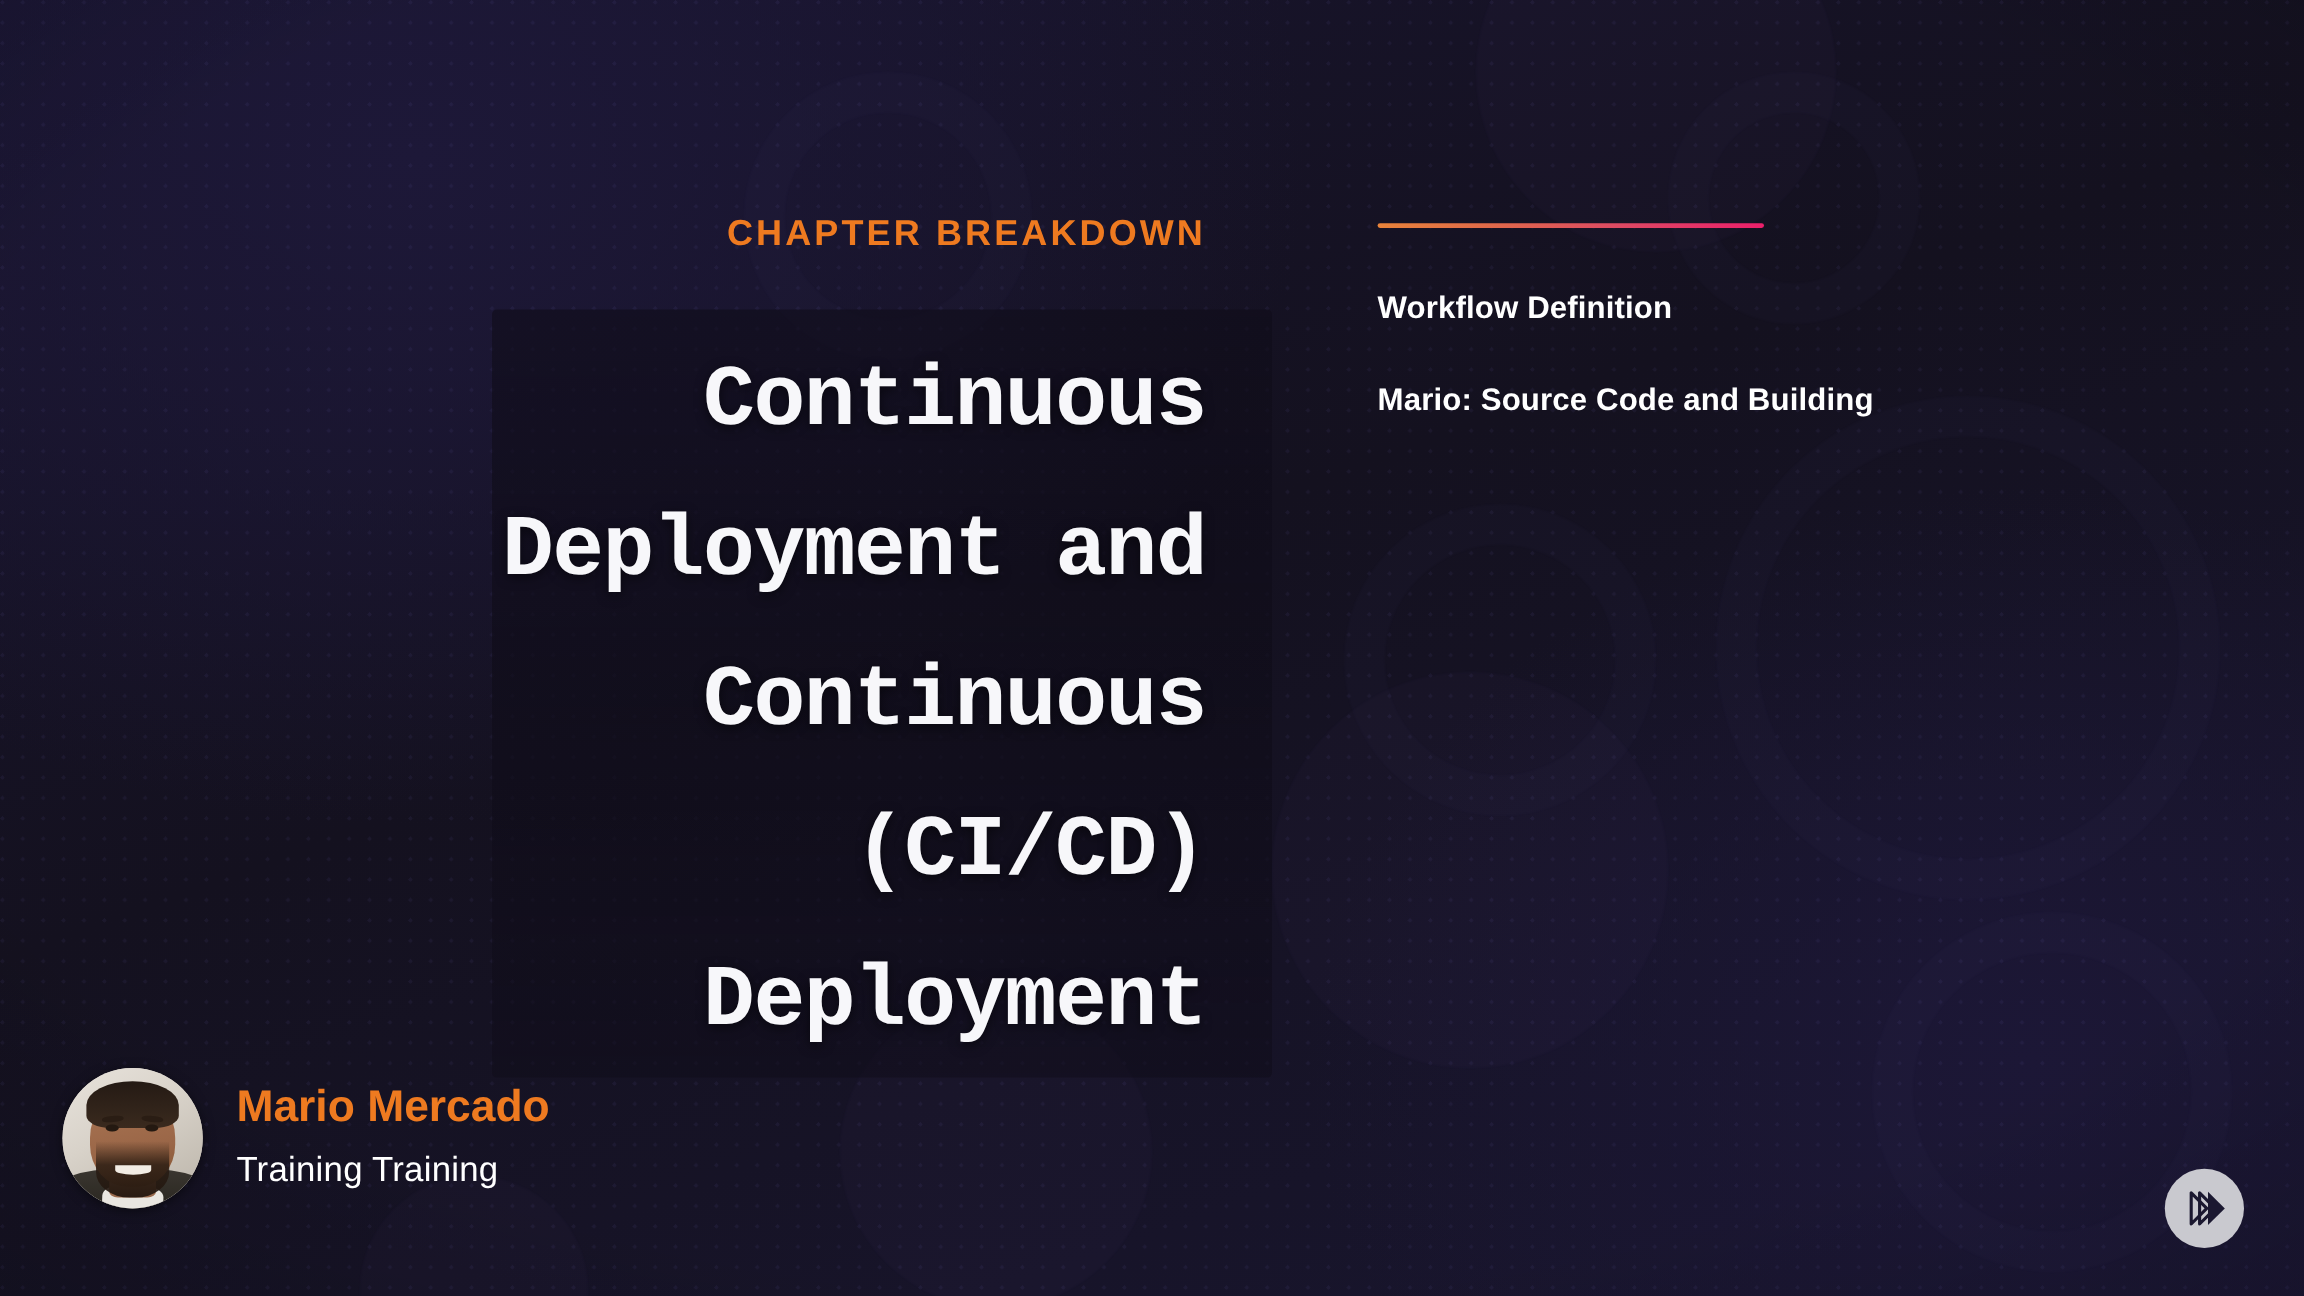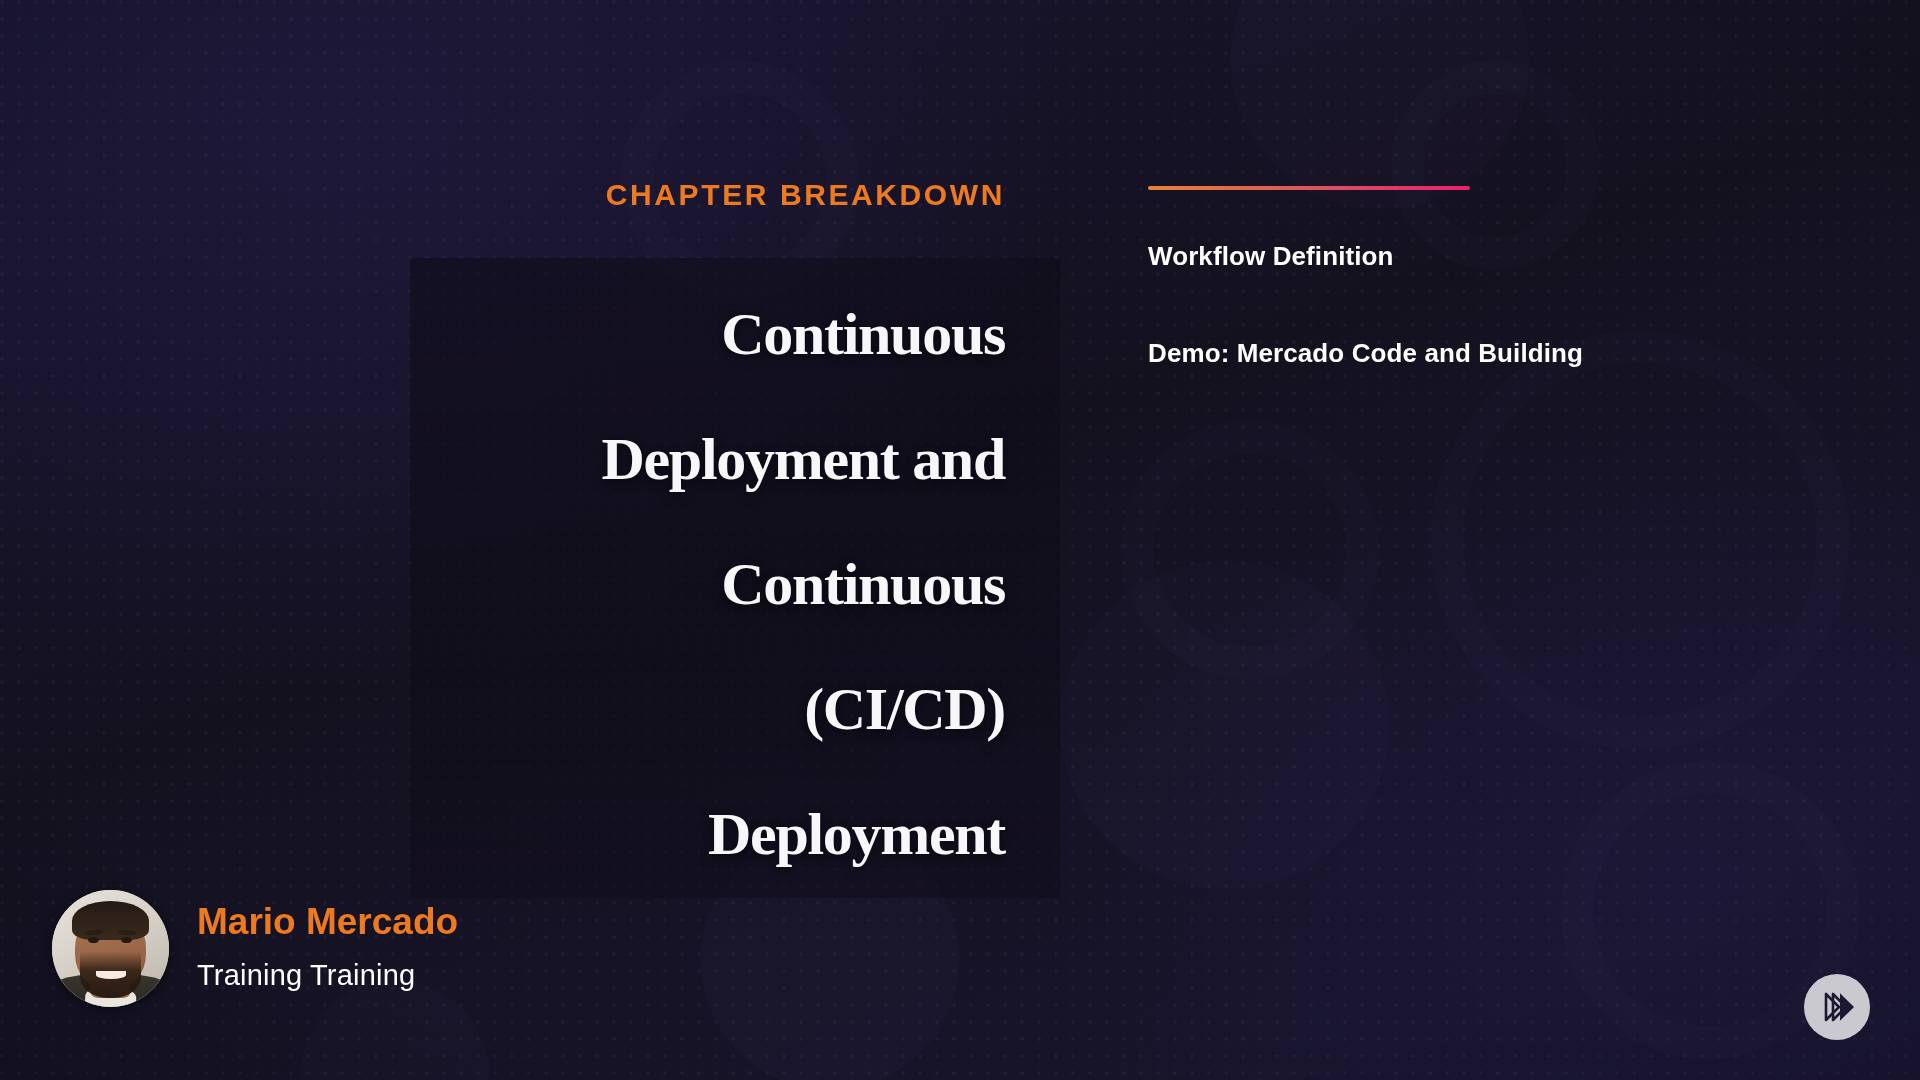--- a/index.html
+++ b/index.html
@@ -82,25 +82,25 @@
     font-family:"Liberation Sans", sans-serif;
   }
 
   
   .title {
     position:absolute;
     left:150px; top:272px;
     width:855px;
     text-align:right;
     color:#f7f7fa;
-    font-size:60px;
+    font-size:72px;
     line-height:125px;
     font-weight:bold;
     letter-spacing:-1.3px;
-    font-family:Liberation Serif, serif;
+    font-family:Liberation Mono, monospace;
     text-shadow:0 3px 10px rgba(0,0,0,0.55);
   }
   .title .tline { display:block; white-space:nowrap; }
 
   
   .agenda {
     position:absolute;
     left:1148px; top:186px;
     width:640px;
   }
@@ -108,21 +108,21 @@
     width:322px; height:4px;
     border-radius:2px;
     background:linear-gradient(90deg, #e8833a 0%, #e06a49 28%, #dd4a63 62%, #ec1f6b 100%);
     margin-bottom:51px;
   }
   .agenda-item {
     color:#ffffff;
     font-size:26px;
     font-weight:bold;
     letter-spacing:0.1px;
-    margin-bottom:66px;
+    margin-bottom:46px;
     font-family:"Liberation Sans", sans-serif;
     white-space:nowrap;
   }
   .agenda-item:last-child { margin-bottom:0; }
 
   
   .presenter {
     position:absolute;
     left:52px; top:890px;
     display:flex;
@@ -222,21 +222,21 @@
     <span class="tline">Continuous</span>
     <span class="tline">Deployment and</span>
     <span class="tline">Continuous</span>
     <span class="tline">(CI/CD)</span>
     <span class="tline">Deployment</span>
   </h1>
 
   <div class="agenda">
     <div class="agenda-rule"></div>
     <div class="agenda-item">Workflow Definition</div>
-    <div class="agenda-item">Demo: Mercado Code and Building</div>
+    <div class="agenda-item">Mario: Source Code and Building</div>
   </div>
 
   <div class="presenter">
     <div class="avatar">
       <div class="av-bg"></div>
       <div class="av-suit"></div>
       <div class="av-shirt"></div>
       <div class="av-neck"></div>
       <div class="av-face"></div>
       <div class="av-hair"></div>

